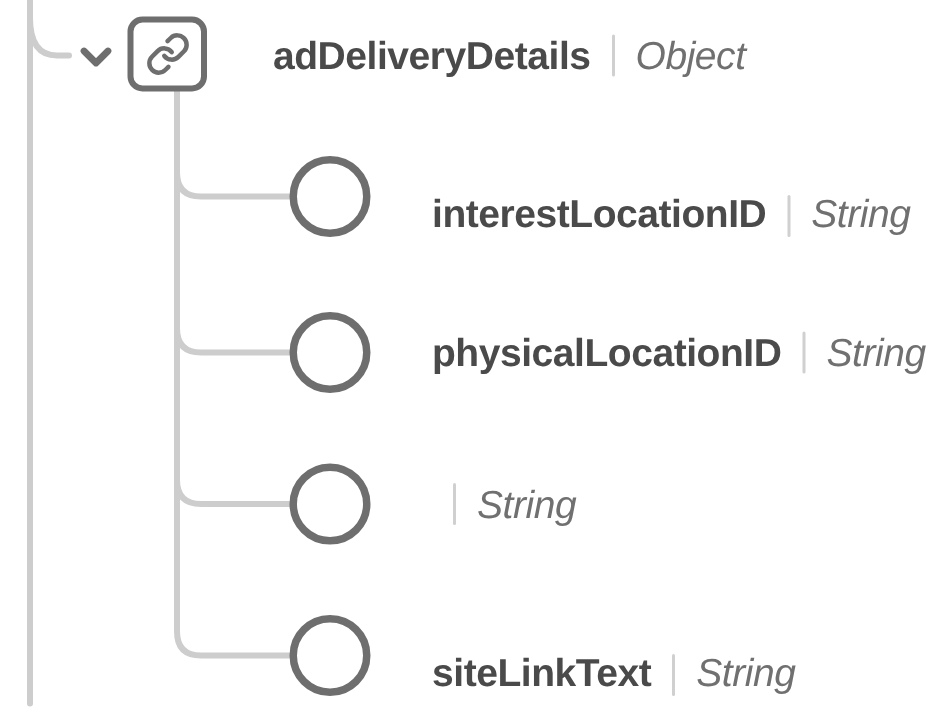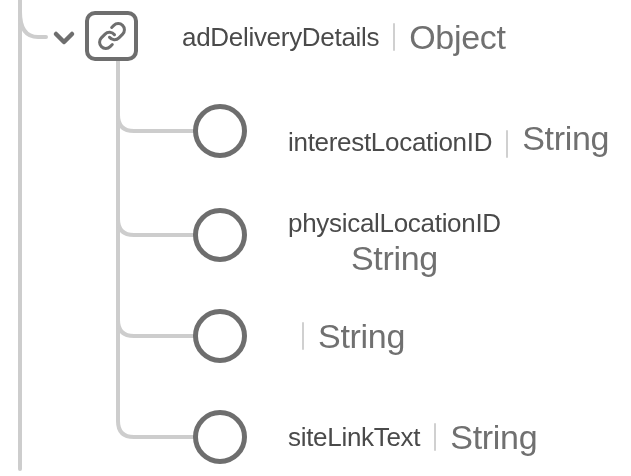--- a/index.html
+++ b/index.html
@@ -83,32 +83,34 @@
     height: 54px;
     display: flex;
     align-items: center;
     white-space: nowrap;
     cursor: pointer;
   }
   .field-name {
     font-size: 26px;
     letter-spacing: -0.3px;
     color: var(--field-name-text);
+    font-weight: bold;
   }
   .type-divider {
     width: 2px;
     height: 28px;
     background: var(--type-divider);
     border-radius: 1px;
     margin: 0 14px;
   }
   .field-type {
-    font-size: 34px;
+    font-size: 26px;
     letter-spacing: -0.3px;
     color: var(--field-type-text);
+    font-style: italic;
   }
 </style>
 </head>
 <body>
 
 <div class="stage">
 
   <svg class="connectors" viewBox="0 0 631 476" aria-hidden="true">
     <path d="M20 0 L20 469"></path>
     <path d="M20 12 Q20 37 38 37 L46 37"></path>
@@ -138,32 +140,32 @@
   </div>
 
   <button class="leaf-node" style="top:104px;"></button>
   <div class="row" style="left:288px; top:104px;align-items:flex-end;">
     <span class="field-name">interestLocationID</span>
     <span class="type-divider"></span>
     <span class="field-type">String</span>
   </div>
 
   <button class="leaf-node" style="top:208px;"></button>
-  <div class="row" style="left:288px; top:208px;flex-direction:column;">
+  <div class="row" style="left:288px; top:208px;">
     <span class="field-name">physicalLocationID</span>
     <span class="type-divider"></span>
     <span class="field-type">String</span>
   </div>
 
   <button class="leaf-node" style="top:309px;"></button>
   <div class="row" style="left:288px; top:309px;">
     <span class="type-divider"></span>
     <span class="field-type">String</span>
   </div>
 
   <button class="leaf-node" style="top:410px;"></button>
-  <div class="row" style="left:288px; top:410px;">
+  <div class="row" style="left:288px; top:410px;align-items:flex-end;">
     <span class="field-name">siteLinkText</span>
     <span class="type-divider"></span>
     <span class="field-type">String</span>
   </div>
 
 </div>
 
 </body></html>

